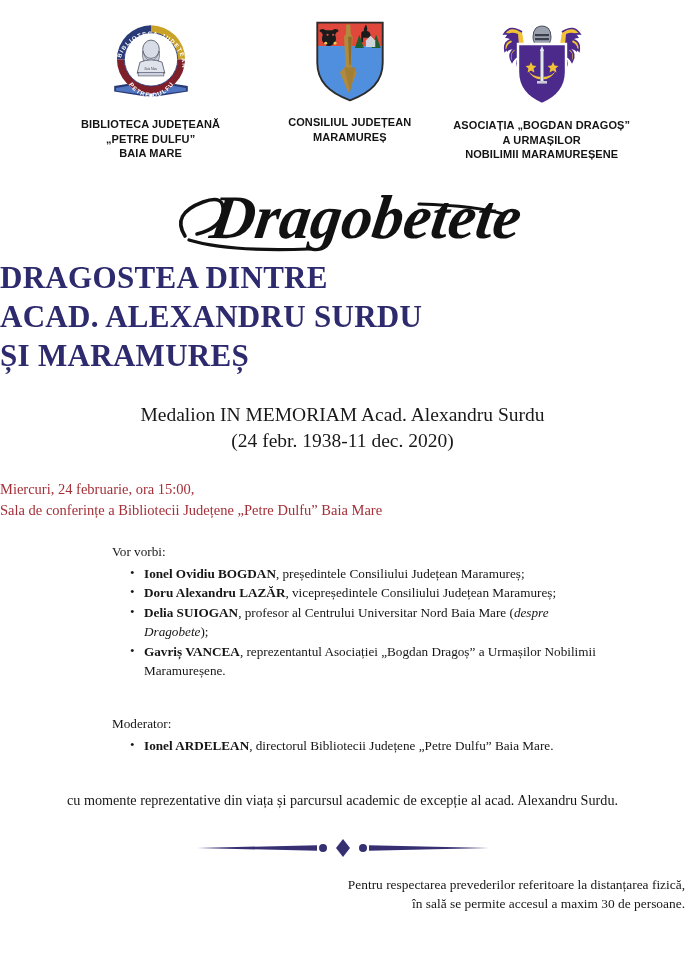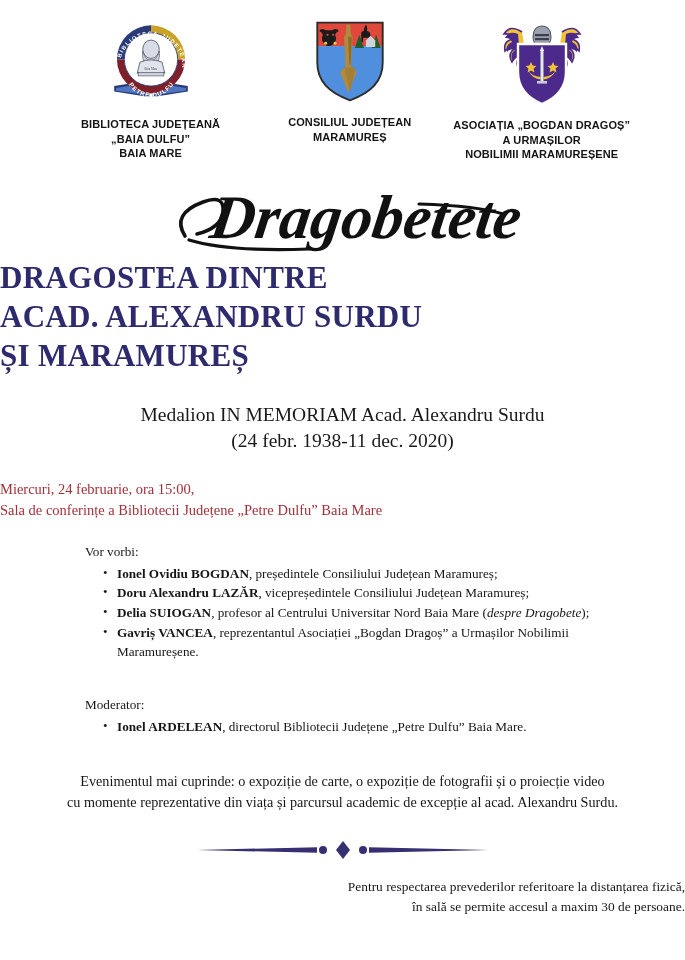--- a/index.html
+++ b/index.html
@@ -94,21 +94,21 @@
     color: #a33038;
     font-size: 14.5px;
     line-height: 1.42;
     margin-top: 26px;
   }
   .datetime .dt-line { display: block; }
 
   
   .body-block {
     margin-top: 22px;
-    padding: 0 80px 0 85px;
+    padding: 0 80px 0 112px;
     box-sizing: border-box;
     font-size: 13.2px;
     color: #161616;
     line-height: 1.43;
   }
   .block-label {
     margin-bottom: 3px;
   }
   ul.people {
     list-style: none;
@@ -198,21 +198,21 @@
             <textPath href="#arcTop" startOffset="9%">BIBLIOTECA JUDEȚEANA</textPath>
           </text>
           <text font-family="Liberation Sans, sans-serif" font-size="6.6" font-weight="bold" fill="#ffffff" letter-spacing="1.2">
             <textPath href="#arcBot" startOffset="17%">PETRE DULFU</textPath>
           </text>
           <text x="50" y="56" text-anchor="middle" font-family="Liberation Serif, serif" font-size="3.4" fill="#4a4a4a">Baia Mare</text>
         </svg>
       </div>
       <div class="logo-caption">
         <span class="cap-line">BIBLIOTECA JUDEȚEANĂ</span>
-        <span class="cap-line">„BAIA DULFU”</span>
+        <span class="cap-line">„PETRE DULFU”</span>
         <span class="cap-line">BAIA MARE</span>
       </div>
     </div>
 
     <div class="logo-block lb2">
       <div class="logo-art">
         <svg viewBox="0 0 80 92" width="78" height="86">
           <defs>
             <clipPath id="shieldClip">
               <path d="M 5,5 L 75,5 L 75,48 Q 75,76 40,88 Q 5,76 5,48 Z"></path>
@@ -334,21 +334,20 @@
   <div class="body-block moderator-block">
     <div class="block-label">Moderator:</div>
     <ul class="people">
       <li>
         <span class="person-name">Ionel ARDELEAN</span><span class="person-role">, directorul Bibliotecii Județene „Petre Dulfu” Baia Mare.</span>
       </li>
     </ul>
   </div>
 
   <div class="event-note">
-    <span class="en-line">Evenimentul mai cuprinde: o expoziție de carte, o expoziție de fotografii și o proiecție video</span>
     <span class="en-line">cu momente reprezentative din viața și parcursul academic de excepție al acad. Alexandru Surdu.</span>
   </div>
 
   <div class="divider-wrap">
     <svg width="312" height="22" viewBox="0 0 312 22">
       <path d="M 10,11 L 130,8.2 L 130,13.8 Z" fill="#363073"></path>
       <path d="M 302,11 L 182,8.2 L 182,13.8 Z" fill="#363073"></path>
       <circle cx="136" cy="11" r="4" fill="#363073"></circle>
       <circle cx="176" cy="11" r="4" fill="#363073"></circle>
       <path d="M 156,2 L 163,11 L 156,20 L 149,11 Z" fill="#363073"></path>

